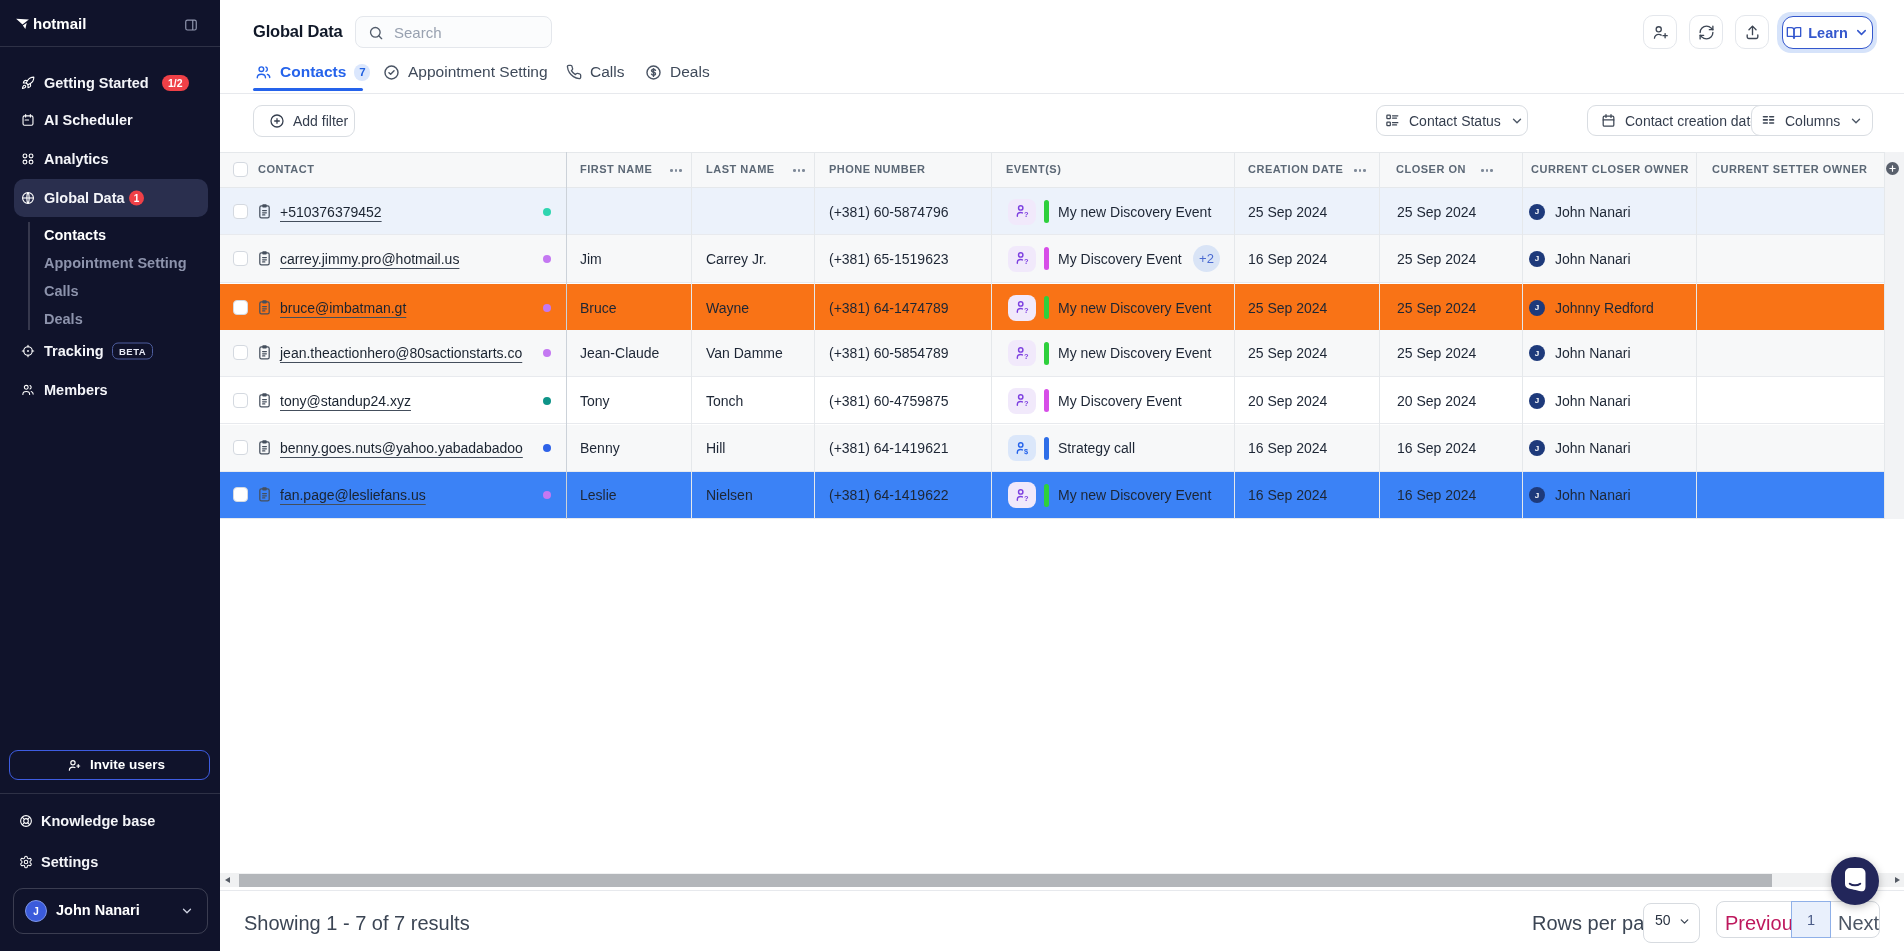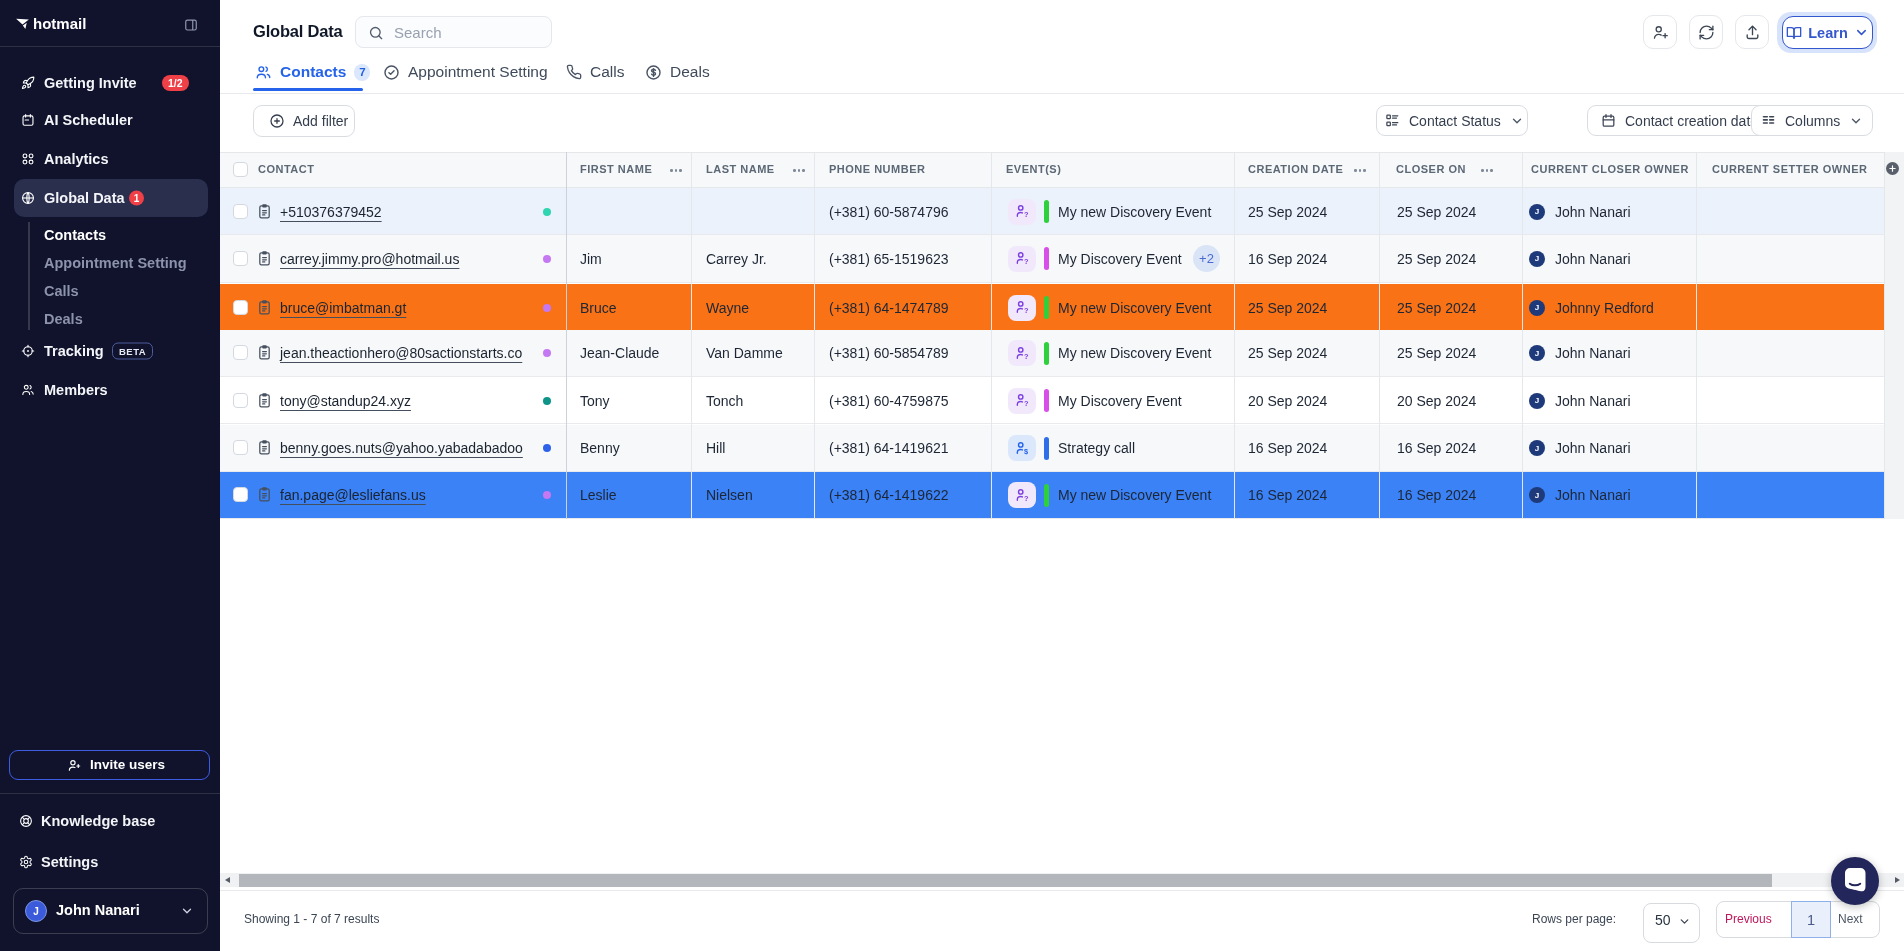--- a/index.html
+++ b/index.html
@@ -48,21 +48,21 @@
 .cell { position:absolute; font-size:14px; color:#1d2635; white-space:nowrap; }
 .evicon { position:absolute; left:788px; width:28px; height:26px; border-radius:8px; display:flex; align-items:center; justify-content:center; }
 .evbar { position:absolute; left:824px; width:4.5px; height:23px; border-radius:3px; }
 .plus2 { position:absolute; left:973px; width:27px; height:27px; border-radius:50%; background:#d9e4f6; color:#4a6ad1; font-size:13px; font-weight:500; display:flex; align-items:center; justify-content:center; }
 .avatar { position:absolute; left:1309px; width:16px; height:16px; border-radius:50%; background:#1e3a7b; color:#fff; font-size:8px; font-weight:700; display:flex; align-items:center; justify-content:center; }
 
 
 #hscroll { position:absolute; left:220px; top:873px; width:1684px; height:14px; background:#f0f1f2; }
 #hthumb { position:absolute; left:19px; top:0.5px; width:1533px; height:13px; background:#b3b6ba; }
 #botbar { position:absolute; left:220px; top:890px; width:1684px; height:61px; background:#fff; border-top:1px solid #e7e9ed; }
-.botxt { position:absolute; font-size:12px; color:#3b4554; white-space:nowrap; }
+.botxt { position:absolute; font-size:20px; color:#3b4554; white-space:nowrap; }
 #chat { position:absolute; left:1831px; top:857px; width:48px; height:48px; border-radius:50%; background:#22265a; box-shadow:0 2px 8px rgba(0,0,0,0.25); display:flex; align-items:center; justify-content:center; }
 </style>
 </head>
 <body>
 <div id="page">
 
   <div class="title">Global Data</div>
   <div id="searchbox">
     <svg class="abs" style="left:12px;top:8px" width="16" height="16" viewBox="0 0 24 24" fill="none" stroke="#525c6b" stroke-width="2" stroke-linecap="round">
         <circle cx="11" cy="11" r="7.2"></circle>
@@ -448,21 +448,21 @@
       </svg>
     <div class="sdiv" style="top:46px"></div>
 
     <div class="sitem" style="top:68px">
       <svg class="ic" viewBox="0 0 24 24" fill="none" stroke="#fff" stroke-width="1.9" stroke-linecap="round" stroke-linejoin="round">
           <path d="M4.5 16.5c-1.5 1.26-2 5-2 5s3.74-.5 5-2c.71-.84.7-2.13-.09-2.91a2.18 2.18 0 0 0-2.91-.09z"></path>
           <path d="M12 15l-3-3a22 22 0 0 1 2-3.95A12.88 12.88 0 0 1 22 2c0 2.72-.78 7.5-6 11a22.35 22.35 0 0 1-4 2z"></path>
           <path d="M9 12H4s.55-3.03 2-4c1.62-1.08 5 0 5 0"></path>
           <path d="M12 15v5s3.03-.55 4-2c1.08-1.62 0-5 0-5"></path>
         </svg>
-      <span class="lb">Getting Invite</span>
+      <span class="lb">Getting Started</span>
       <span style="position:absolute; left:162px; top:50%; transform:translateY(-50%); background:#ef4047; color:#fff; font-size:10.5px; font-weight:700; padding:2px 6px; border-radius:9px;">1/2</span>
     </div>
     <div class="sitem" style="top:105px">
       <svg class="ic" viewBox="0 0 24 24" fill="none" stroke="#fff" stroke-width="1.9" stroke-linecap="round">
           <rect x="3.5" y="5" width="17" height="16" rx="2.5"></rect>
           <path d="M8 2.5V7M16 2.5V7M7 12h6"></path>
         </svg>
       <span class="lb">AI Scheduler</span>
     </div>
     <div class="sitem" style="top:144px">

